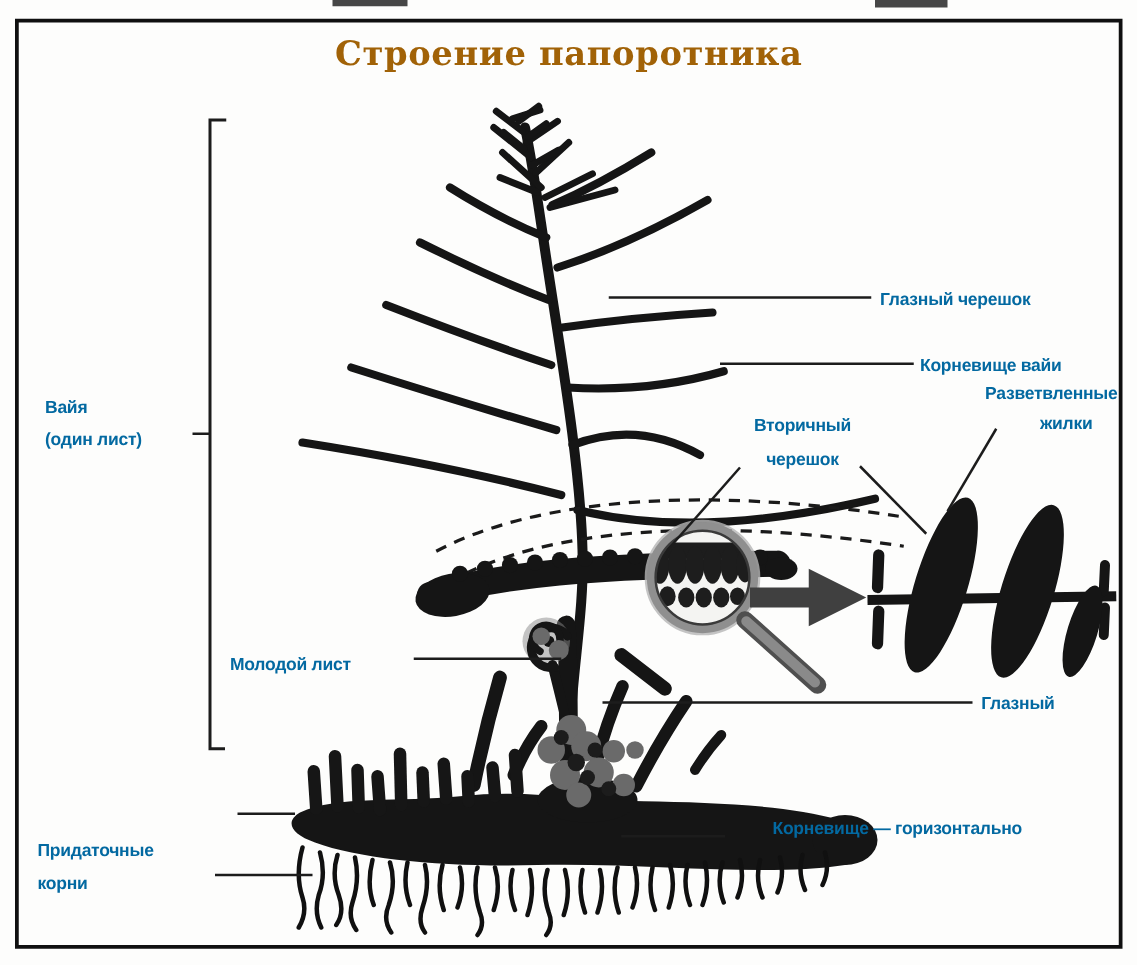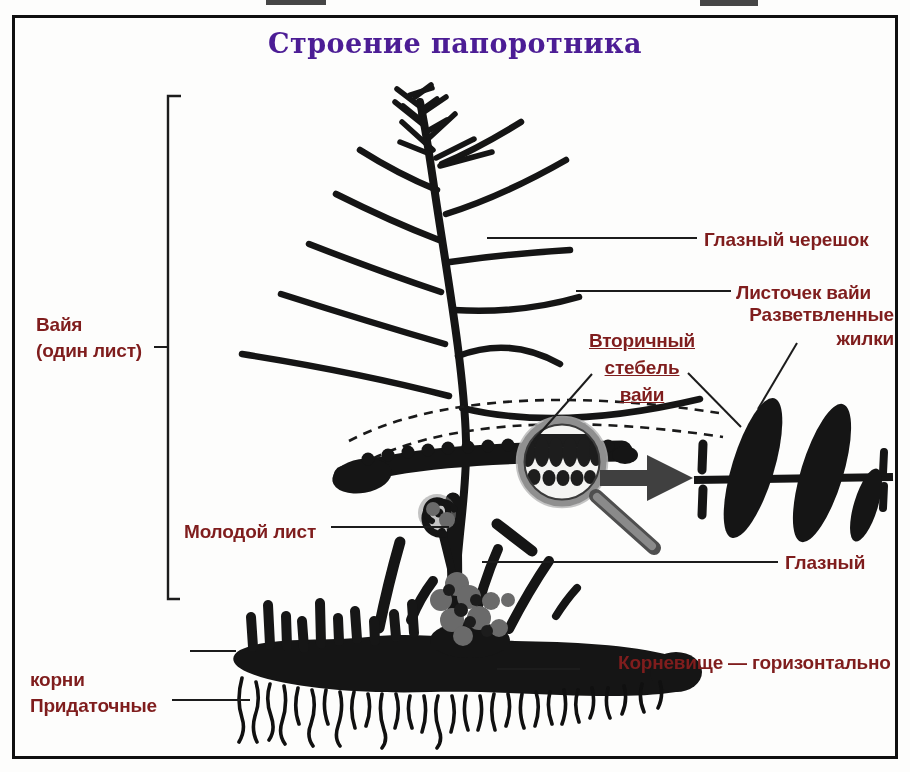--- a/index.html
+++ b/index.html
@@ -4,25 +4,25 @@
 <style>
   html,body{margin:0;padding:0;background:#ffffff;}
   body{width:910px;height:772px;position:relative;overflow:hidden;
        font-family:"Liberation Sans",sans-serif;}
   .paper{position:absolute;left:0;top:0;width:910px;height:772px;background:#fdfdfc;}
   .frame{position:absolute;left:12px;top:15px;width:880px;height:738px;
          border:3px solid #101010;}
   .art{position:absolute;left:0;top:0;width:910px;height:772px;}
   .title{position:absolute;left:0;right:0;top:28px;text-align:center;
          font-family:"DejaVu Serif","Liberation Serif",serif;font-weight:bold;
-         font-size:27px;letter-spacing:.5px;color:#4c1d95;}
-  .label{position:absolute;font-size:19px;font-weight:600;line-height:25px;
-         color:#7f1d1d;white-space:nowrap;letter-spacing:-.2px;}
+         font-size:27px;letter-spacing:.5px;color:#a16207;}
+  .label{position:absolute;font-size:14px;font-weight:600;line-height:25px;
+         color:#0369a1;white-space:nowrap;letter-spacing:-.2px;}
   .right{text-align:right;}
-  .center{text-align:center;text-decoration:underline;}
+  .center{text-align:center;}
 </style>
 </head>
 <body>
 
 <div class="paper"></div>
 <div class="frame"></div>
 
 <svg class="art" viewBox="0 0 910 772">
 
   <g>
@@ -228,45 +228,44 @@
   <g stroke="#1c1c1c" fill="none">
     <path d="M181,96 L168,96 L168,599 L180,599" stroke-width="2.4"></path>
     <line x1="154" y1="347" x2="168" y2="347" stroke-width="2"></line>
   </g>
 </svg>
 
 <div class="title">Строение папоротника</div>
 
 <div class="label" style="left:704px;top:227px">Глазный черешок</div>
 
-<div class="label" style="left:736px;top:280px">Листочек вайи</div>
+<div class="label" style="left:736px;top:280px">Корневище вайи</div>
 
 <div class="label right" style="left:714px;top:303px;width:180px;line-height:23.5px">
   <div>Разветвленные</div>
-  <div style="">жилки</div>
+  <div style="margin-right:20px">жилки</div>
 </div>
 
 <div class="label center" style="left:578px;top:327px;width:128px;line-height:27px">
   <div>Вторичный</div>
-  <div>стебель</div>
-  <div>вайи</div>
+  <div>черешок</div>
 </div>
 
 <div class="label" style="left:36px;top:312px;line-height:26px">
   <div>Вайя</div>
   <div>(один лист)</div>
 </div>
 
 <div class="label" style="left:184px;top:519px">Молодой лист</div>
 
 <div class="label" style="left:785px;top:550px">Глазный</div>
 
 <div class="label" style="left:30px;top:615px;line-height:26px">
 </div>
 
 <div class="label" style="left:30px;top:667px;line-height:26px">
+  <div>Придаточные</div>
   <div>корни</div>
-  <div>Придаточные</div>
 </div>
 
 <div class="label" style="left:618px;top:650px;line-height:25px">
   <div>Корневище — горизонтально</div>
 </div>
 
 </body></html>

